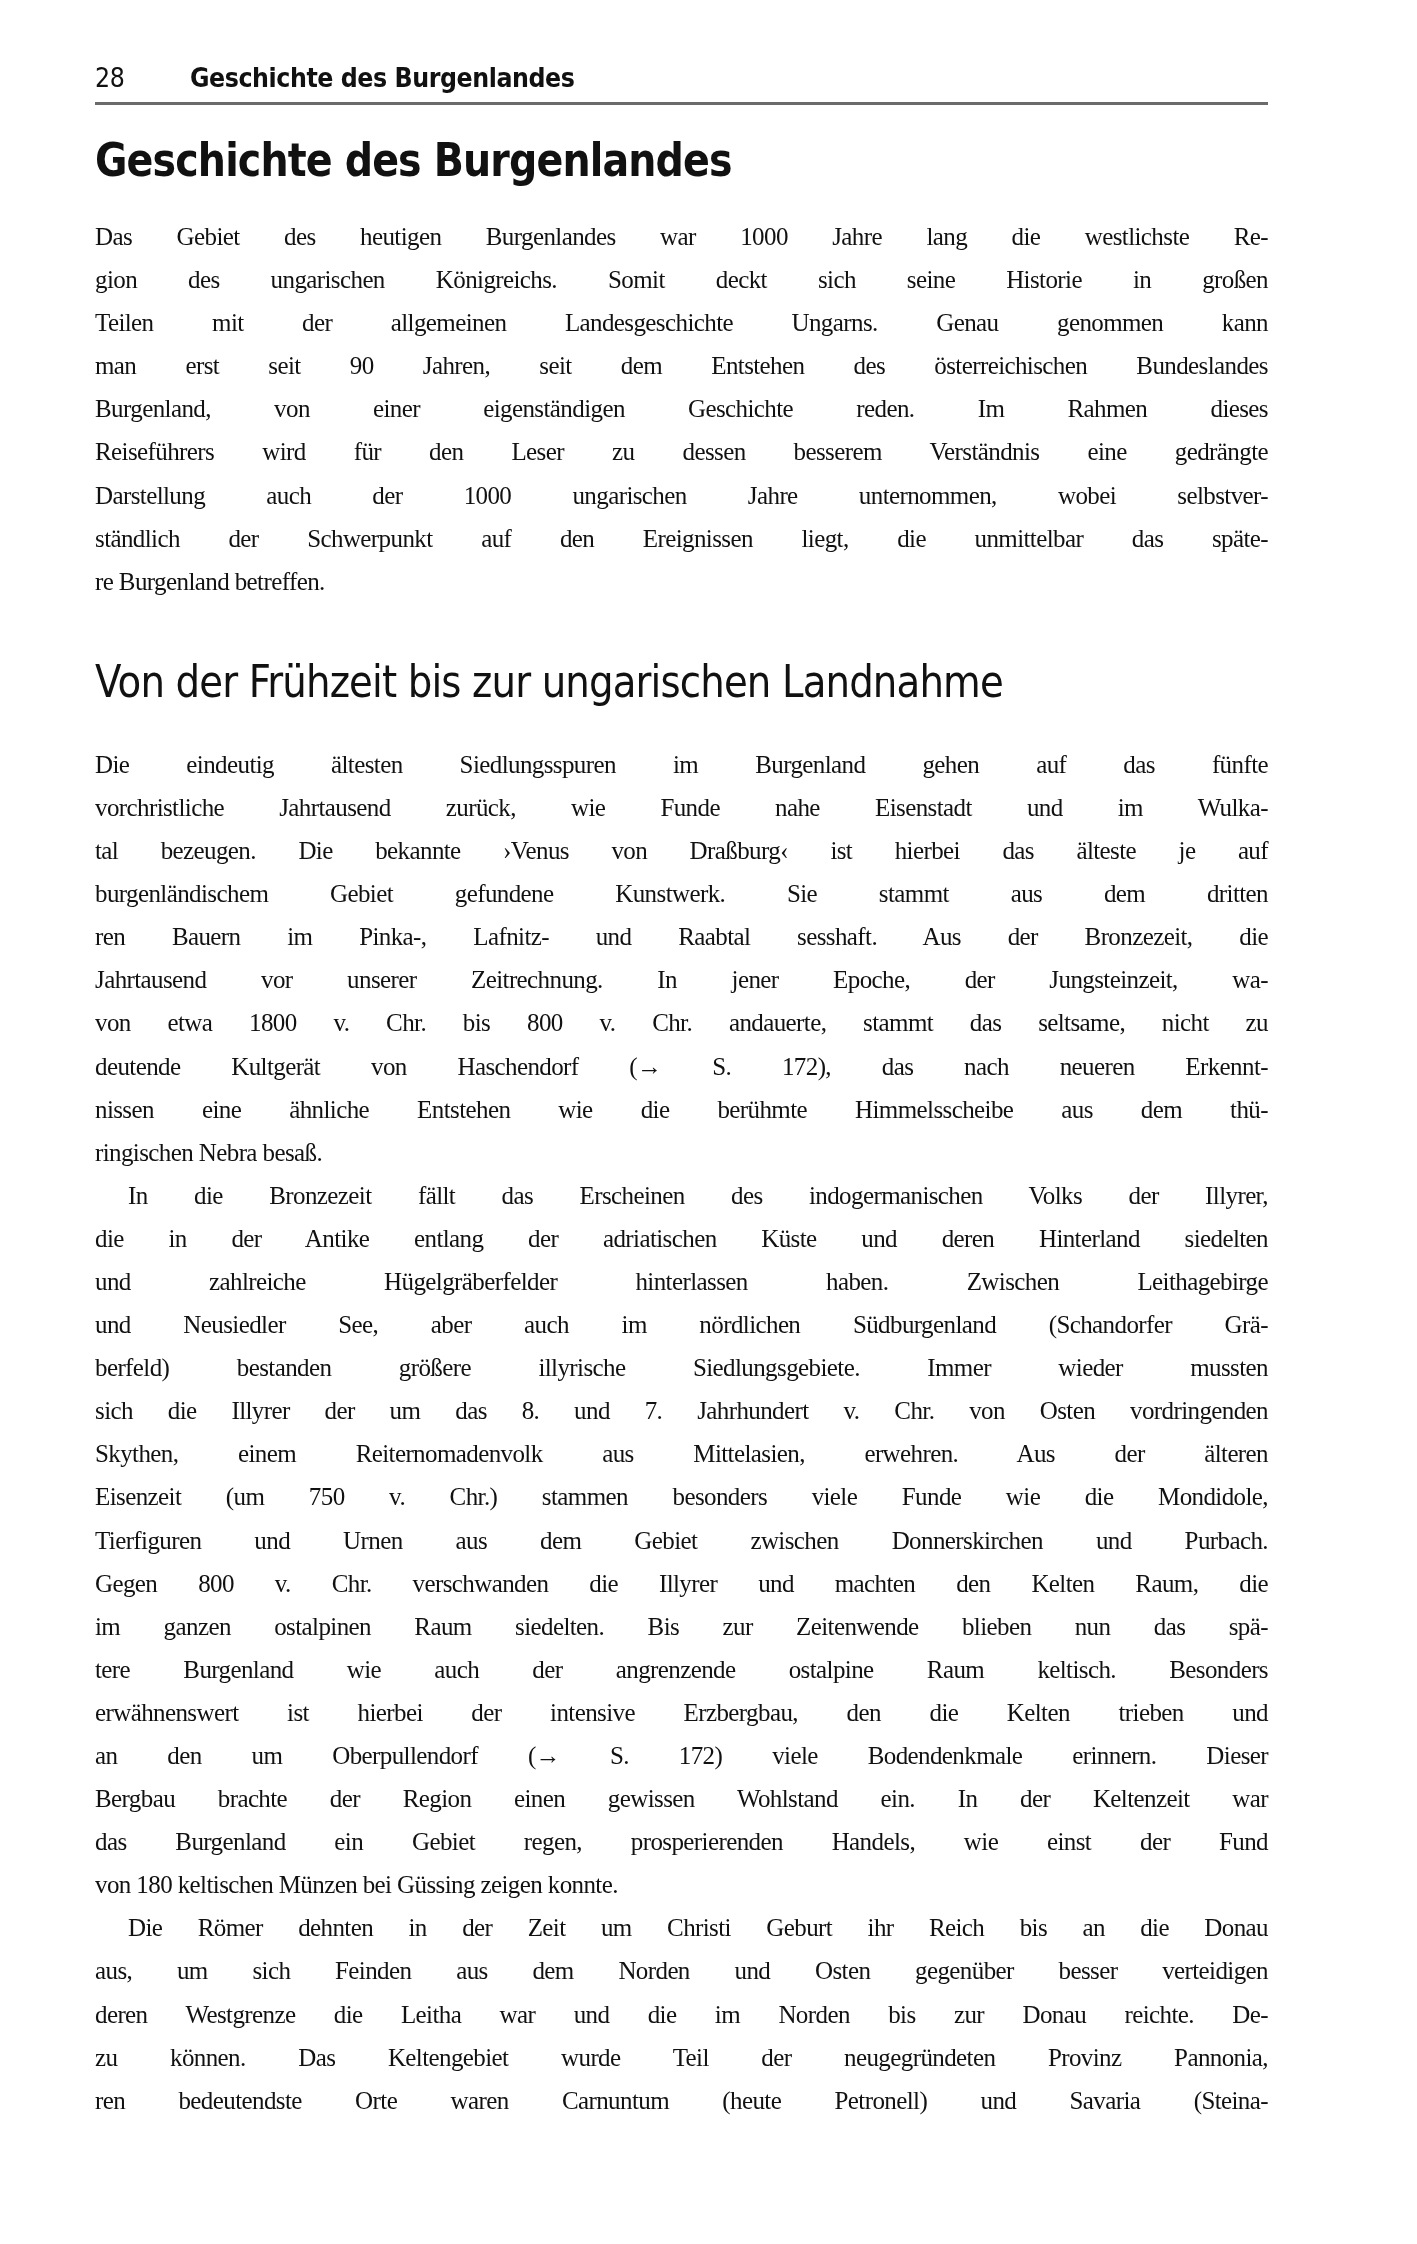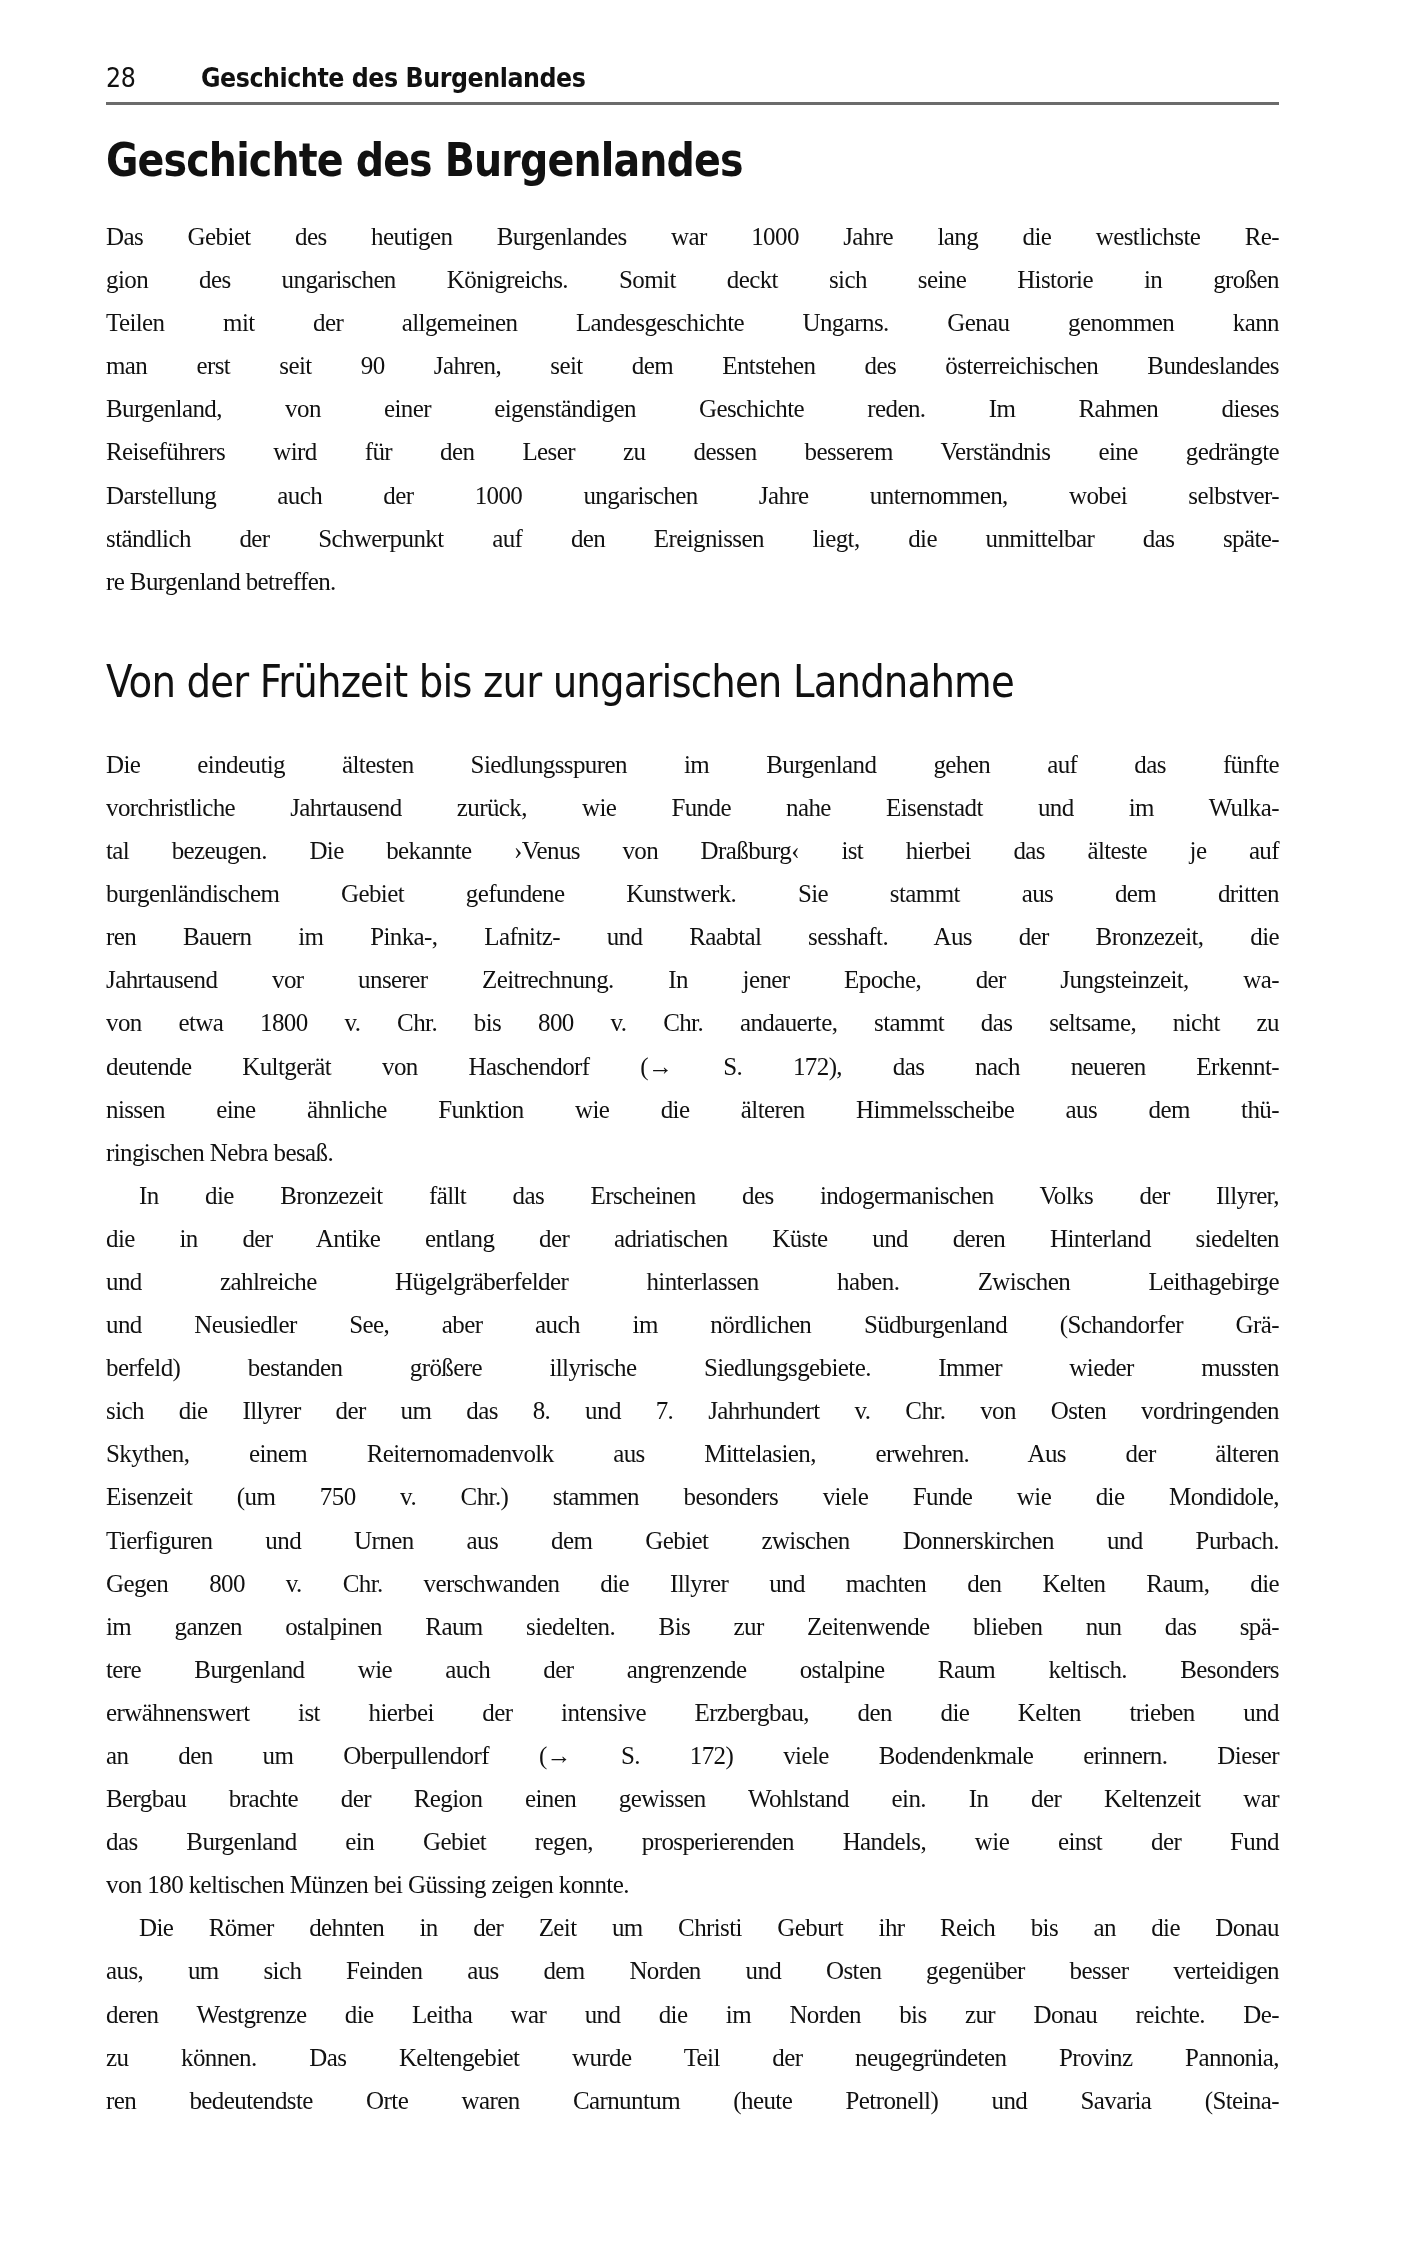--- a/index.html
+++ b/index.html
@@ -9,21 +9,21 @@
   }
   body {
     width: 1417px;
     height: 2244px;
     position: relative;
     overflow: hidden;
     color: #111111;
   }
   .page {
     position: absolute;
-    left: 106px;
+    left: 95px;
     top: 62px;
     width: 1173px;
   }
   .running-head {
     display: flex;
     align-items: baseline;
     height: 40px;
     border-bottom: 3px solid #6b6b6b;
     font-family: "DejaVu Sans", sans-serif;
     font-size: 27px;
@@ -114,21 +114,21 @@
   <div class="text-block section-block">
     <div>
         <span class="line">Die eindeutig ältesten Siedlungsspuren im Burgenland gehen auf das fünfte</span>
         <span class="line">vorchristliche Jahrtausend zurück, wie Funde nahe Eisenstadt und im Wulka-</span>
         <span class="line">tal bezeugen. Die bekannte ›Venus von Draßburg‹ ist hierbei das älteste je auf</span>
         <span class="line">burgenländischem Gebiet gefundene Kunstwerk. Sie stammt aus dem dritten</span>
         <span class="line">ren Bauern im Pinka-, Lafnitz- und Raabtal sesshaft. Aus der Bronzezeit, die</span>
         <span class="line">Jahrtausend vor unserer Zeitrechnung. In jener Epoche, der Jungsteinzeit, wa-</span>
         <span class="line">von etwa 1800 v. Chr. bis 800 v. Chr. andauerte, stammt das seltsame, nicht zu</span>
         <span class="line">deutende Kultgerät von Haschendorf (→ S. 172), das nach neueren Erkennt-</span>
-        <span class="line">nissen eine ähnliche Funktion wie die älteren Himmelsscheibe aus dem thü-</span>
+        <span class="line">nissen eine ähnliche Entstehen wie die berühmte Himmelsscheibe aus dem thü-</span>
         <span class="line last">ringischen Nebra besaß.</span>
       </div>
     <div>
         <span class="line indent">In die Bronzezeit fällt das Erscheinen des indogermanischen Volks der Illyrer,</span>
         <span class="line">die in der Antike entlang der adriatischen Küste und deren Hinterland siedelten</span>
         <span class="line">und zahlreiche Hügelgräberfelder hinterlassen haben. Zwischen Leithagebirge</span>
         <span class="line">und Neusiedler See, aber auch im nördlichen Südburgenland (Schandorfer Grä-</span>
         <span class="line">berfeld) bestanden größere illyrische Siedlungsgebiete. Immer wieder mussten</span>
         <span class="line">sich die Illyrer der um das 8. und 7. Jahrhundert v. Chr. von Osten vordringenden</span>
         <span class="line">Skythen, einem Reiternomadenvolk aus Mittelasien, erwehren. Aus der älteren</span>

